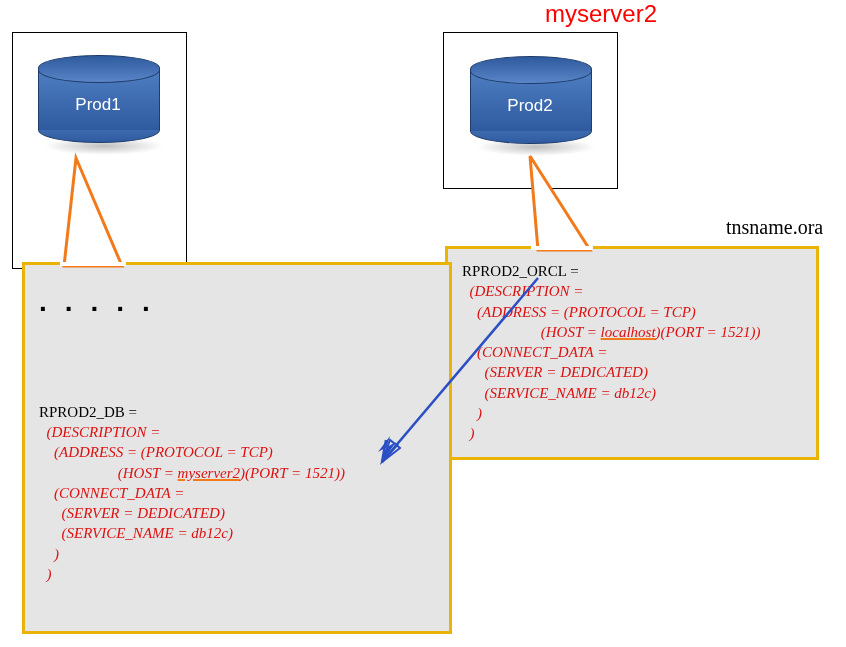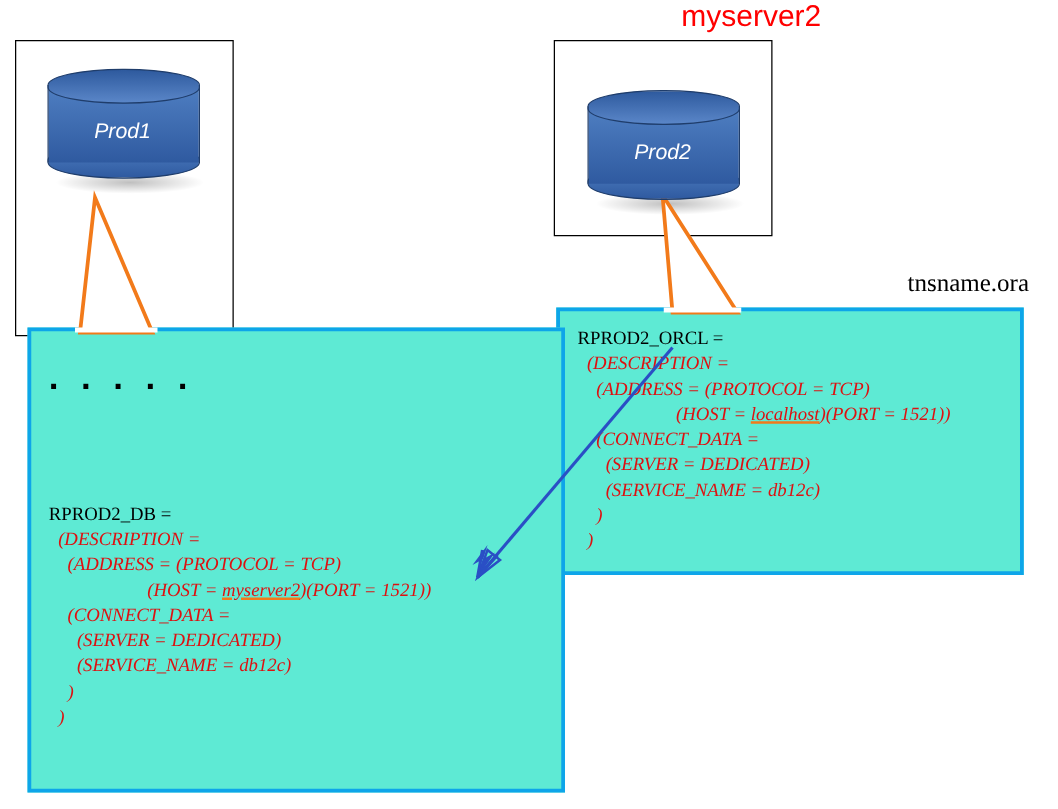--- a/index.html
+++ b/index.html
@@ -27,21 +27,20 @@
     color: #ff0000;
     font-size: 24px;
     font-weight: normal;
   }
   .server-box.s1 { left: 12px; top: 32px; width: 173px; height: 235px; }
   .server-box.s2 { left: 443px; top: 32px; width: 173px; height: 155px; }
   .cyl {
     position: relative;
     width: 120px;
     height: 88px;
-    font-style: italic;
   }
   .cyl-top, .cyl-bot {
     position: absolute;
     left: 0; width: 100%;
     height: 26px;
     border-radius: 60px / 13px;
     background: #3b6bb5;
   }
   .cyl-top {
     top: 0;
@@ -77,22 +76,22 @@
     position: absolute;
     left: 6px; top: 82px;
     width: 120px; height: 18px;
     background: radial-gradient(ellipse at center, rgba(0,0,0,0.25), rgba(0,0,0,0) 70%);
     border-radius: 60px / 9px;
     z-index: 0;
   }
 
   
   .callout {
-    border: 3px solid #0ea5e9;
-    background: #5eead4;
+    border: 3px solid #eab308;
+    background: #e5e5e5;
     box-sizing: border-box;
   }
   .callout-tail {
     fill: #fff;
     stroke: #f27a1a;
     stroke-width: 3;
   }
 
   
   .tns {
@@ -130,21 +129,21 @@
       <div class="cyl-shadow"></div>
       <div class="cyl-bot"></div>
       <div class="cyl-body"></div>
       <div class="cyl-top"></div>
       <div class="cyl-label">Prod1</div>
     </div>
   </div>
 
   <div class="abs server-title" style="left:545px; top:0;">myserver2</div>
   <div class="abs server-box s2"></div>
-  <div class="abs" style="left:470px; top:72px;">
+  <div class="abs" style="left:470px; top:56px;">
     <div class="cyl">
       <div class="cyl-shadow"></div>
       <div class="cyl-bot"></div>
       <div class="cyl-body"></div>
       <div class="cyl-top"></div>
       <div class="cyl-label">Prod2</div>
     </div>
   </div>
 
   <div class="abs file-label" style="left:690px; top:216px;margin-left:36px;">tnsname.ora</div>

